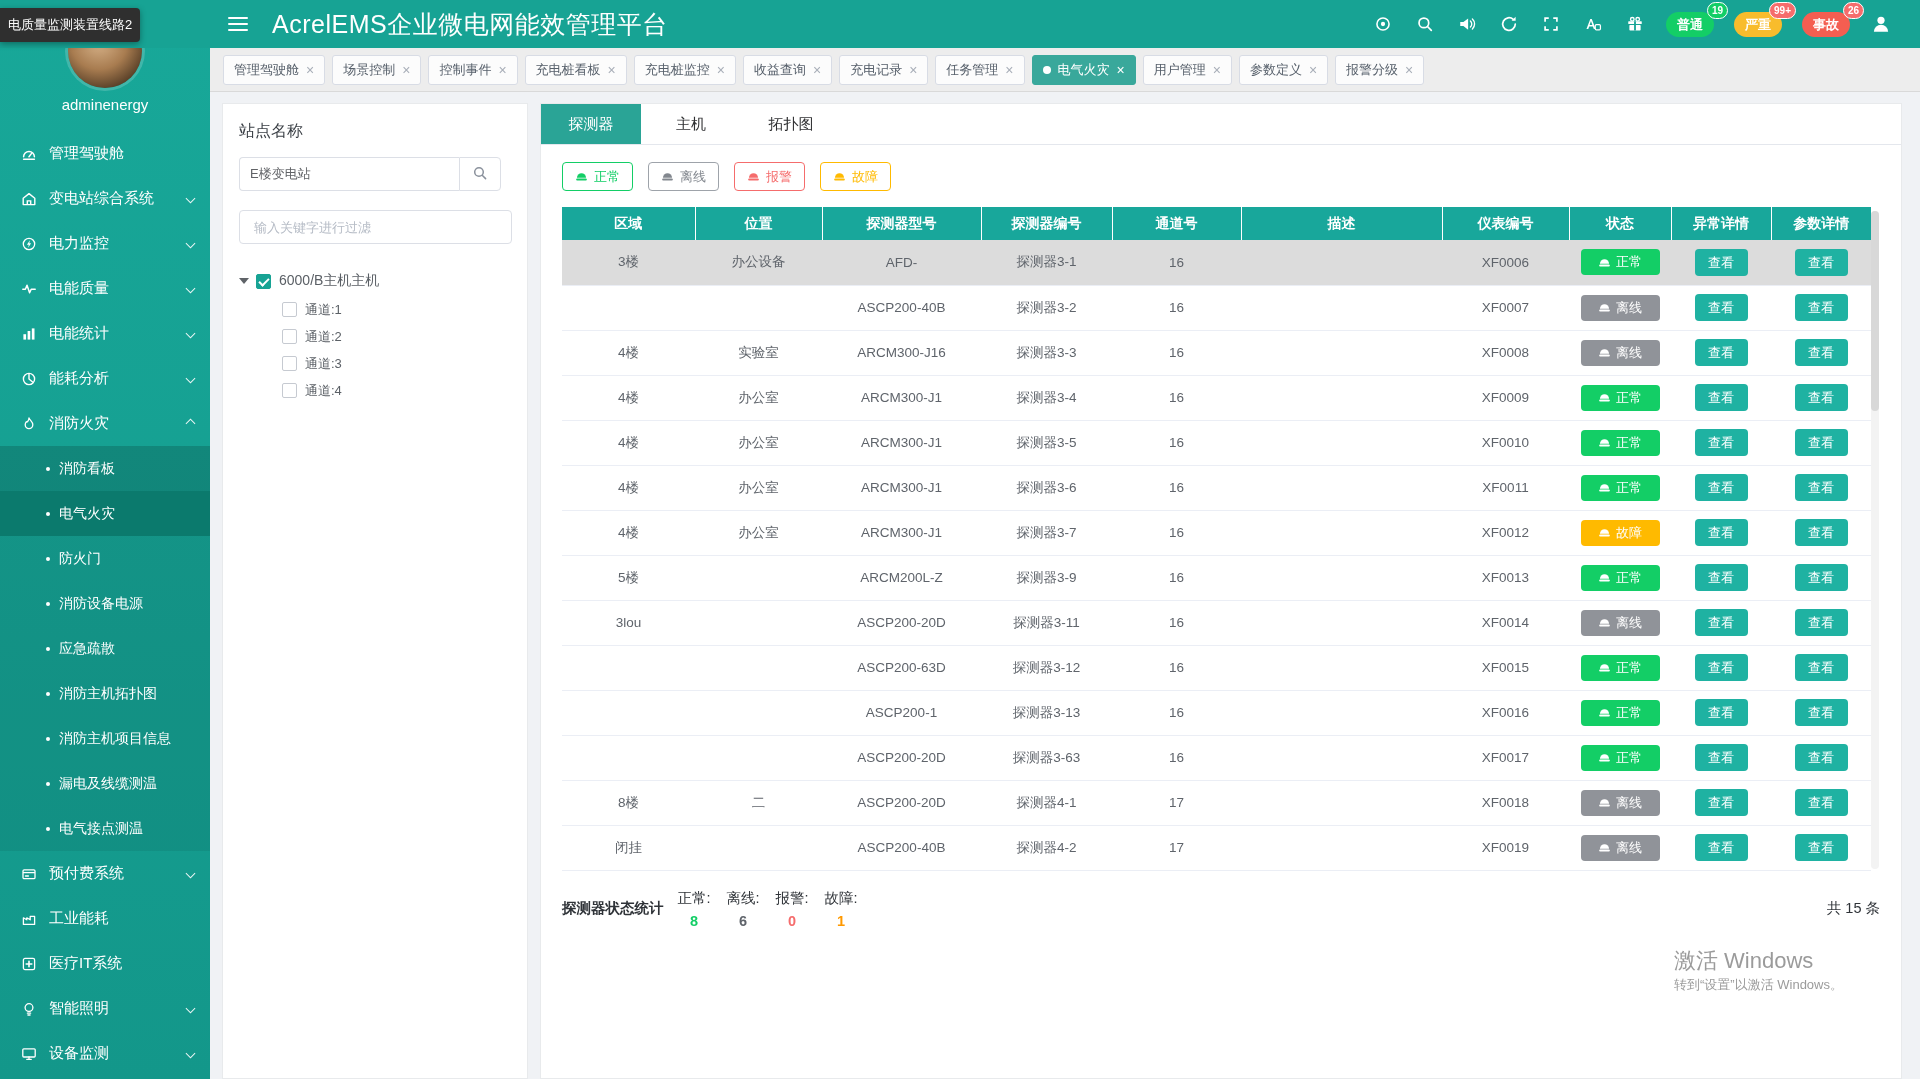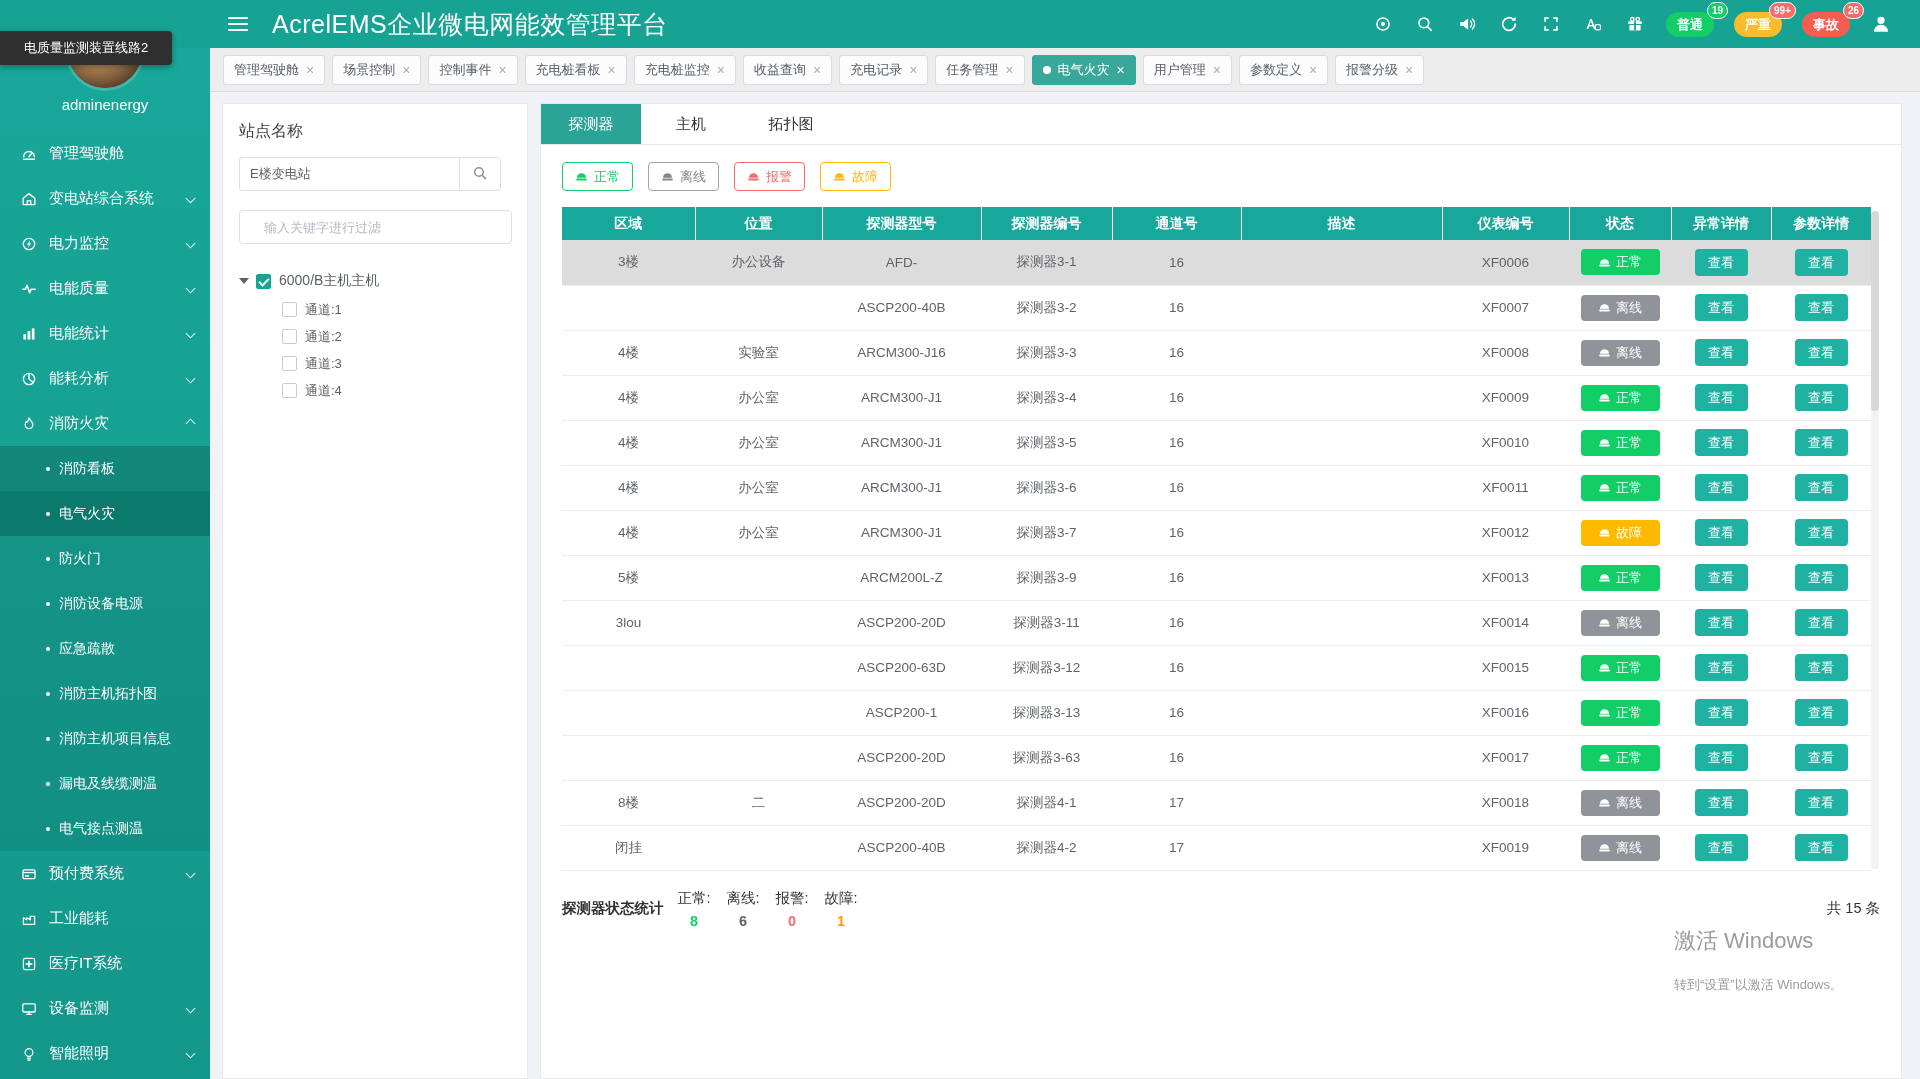--- a/index.html
+++ b/index.html
@@ -2,21 +2,21 @@
 <html><head>
 <meta charset="utf-8">
 <style>
   *{margin:0;padding:0;box-sizing:border-box;}
   html,body{width:1920px;height:1079px;}
   body{font-family:"Liberation Sans","DejaVu Sans",sans-serif;background:#f0f2f5;overflow:hidden;}
   .app{position:relative;width:1920px;height:1079px;background:#f0f2f5;overflow:hidden;}
 
   
   .tooltip{position:absolute;left:0;top:8px;z-index:30;background:#2f2f2f;color:#fff;font-size:13px;
-    padding:8px 24px;border-radius:0 4px 4px 0;box-shadow:0 2px 6px rgba(0,0,0,.35);white-space:nowrap;margin-top:23px;}
+    padding:8px 8px;border-radius:0 4px 4px 0;box-shadow:0 2px 6px rgba(0,0,0,.35);white-space:nowrap;}
 
   
   .header{position:absolute;left:0;top:0;width:100%;height:48px;background:#17a394;display:flex;align-items:center;z-index:5;}
   .header-left{margin-left:228px;display:flex;align-items:center;gap:24px;}
   .hamburger{width:20px;display:flex;flex-direction:column;gap:4px;cursor:pointer;}
   .hamburger span{display:block;height:2px;background:#fff;border-radius:1px;}
   .app-title{font-size:25px;font-weight:400;color:#fff;letter-spacing:.5px;white-space:nowrap;}
   .header-right{margin-left:auto;display:flex;align-items:center;gap:20px;padding-right:28px;}
   .hicon{display:inline-flex;align-items:center;justify-content:center;width:22px;height:22px;color:#fff;cursor:pointer;}
   .pill{position:relative;height:25px;line-height:25px;padding:0 11px;border-radius:13px;font-size:13px;font-weight:700;color:#fff;cursor:pointer;white-space:nowrap;}
@@ -55,21 +55,21 @@
 
   
   .site-panel{position:absolute;left:222px;top:103px;width:306px;bottom:0;background:#fff;border:1px solid #e8eaec;padding:17px 16px;z-index:2;}
   .sp-title{font-size:16px;color:#3a3f45;}
   .search-group{display:flex;margin-top:15px;height:34px;width:262px;}
   .search-input{flex:1;min-width:0;border:1px solid #dcdfe6;border-right:none;border-radius:4px 0 0 4px;
     padding:0 10px;font-size:13px;color:#606266;outline:none;font-family:inherit;}
   .search-btn{width:42px;border:1px solid #dcdfe6;background:#fff;border-radius:0 4px 4px 0;display:flex;
     align-items:center;justify-content:center;color:#8a919c;cursor:pointer;}
   .filter-input{margin-top:19px;width:273px;height:34px;border:1px solid #dcdfe6;border-radius:4px;
-    padding:0 24px;font-size:13px;color:#606266;outline:none;font-family:inherit;}
+    padding:0 14px;font-size:13px;color:#606266;outline:none;font-family:inherit;}
   .filter-input::placeholder{color:#b6bcc6;}
   .tree{margin-top:22px;}
   .tree-root{display:flex;align-items:center;height:30px;cursor:pointer;}
   .caret{width:0;height:0;border-left:5px solid transparent;border-right:5px solid transparent;border-top:6px solid #5f6368;margin-right:7px;flex:none;}
   .checkbox{width:15px;height:15px;border:1px solid #c6cad1;border-radius:2px;background:#fff;position:relative;flex:none;}
   .checkbox.checked{background:#17a394;border-color:#17a394;}
   .checkbox.checked::after{content:"";position:absolute;left:4px;top:1px;width:4px;height:8px;
     border-right:2px solid #fff;border-bottom:2px solid #fff;transform:rotate(45deg);}
   .tree-label{font-size:14px;color:#5b6066;margin-left:8px;white-space:nowrap;}
   .tree-children{margin-left:43px;}
@@ -116,21 +116,21 @@
   .num-alarm{color:#f56c6c;font-weight:700;}
   .num-fault{color:#ff9900;font-weight:700;}
   .total{margin-left:auto;color:#2f3338;}
 
   .vscroll{position:absolute;top:107px;right:22px;width:8px;height:658px;background:#f3f3f3;border-radius:4px;}
   .vscroll .thumb{width:100%;height:200px;background:#d8d8d8;border-radius:4px;}
 
   
   .watermark{position:absolute;right:77px;bottom:85px;color:#9b9b9b;z-index:8;}
   .wm1{font-size:22px;}
-  .wm2{font-size:13px;margin-top:20px;}
+  .wm2{font-size:13px;margin-top:0;}
 </style>
 </head>
 <body>
 
 <div class="app">
 
   <div class="tooltip">电质量监测装置线路2</div>
 
   <div class="header">
     <div class="header-left">
@@ -333,35 +333,35 @@
             <svg width="16" height="16" viewBox="0 0 16 16" fill="currentColor" xmlns="http://www.w3.org/2000/svg">
               <rect x="2.4" y="2.4" width="11.2" height="11.2" rx="1.6" fill="none" stroke="currentColor" stroke-width="1.3"></rect>
               <path d="M8 5.2v5.6M5.2 8h5.6" stroke="currentColor" stroke-width="1.6" stroke-linecap="round"></path>
             </svg>
           </span>
           <span class="sb-label">医疗IT系统</span>
         </div>
         <div class="sb-item">
           <span class="sb-icon">
             <svg width="16" height="16" viewBox="0 0 16 16" fill="currentColor" xmlns="http://www.w3.org/2000/svg">
+              <circle cx="8" cy="6.6" r="3.9" fill="none" stroke="currentColor" stroke-width="1.3"></circle>
+              <path d="M6.4 12.2h3.2M6.9 14h2.2" stroke="currentColor" stroke-width="1.3" stroke-linecap="round"></path>
+            </svg>
+          </span>
+          <span class="sb-label">智能照明</span>
+          <span class="chev"></span>
+        </div>
+        <div class="sb-item">
+          <span class="sb-icon">
+            <svg width="16" height="16" viewBox="0 0 16 16" fill="currentColor" xmlns="http://www.w3.org/2000/svg">
               <rect x="1.8" y="2.8" width="12.4" height="8.2" rx="1" fill="none" stroke="currentColor" stroke-width="1.3"></rect>
               <path d="M5.8 13.4h4.4M8 11v2.4" stroke="currentColor" stroke-width="1.3" stroke-linecap="round"></path>
             </svg>
           </span>
           <span class="sb-label">设备监测</span>
-          <span class="chev"></span>
-        </div>
-        <div class="sb-item">
-          <span class="sb-icon">
-            <svg width="16" height="16" viewBox="0 0 16 16" fill="currentColor" xmlns="http://www.w3.org/2000/svg">
-              <circle cx="8" cy="6.6" r="3.9" fill="none" stroke="currentColor" stroke-width="1.3"></circle>
-              <path d="M6.4 12.2h3.2M6.9 14h2.2" stroke="currentColor" stroke-width="1.3" stroke-linecap="round"></path>
-            </svg>
-          </span>
-          <span class="sb-label">智能照明</span>
           <span class="chev"></span>
         </div>
       </div>
   </div>
 
   <div class="tabbar">
       <div class="tab">
         <span>管理驾驶舱</span>
         <span class="tclose">×</span>
       </div>

